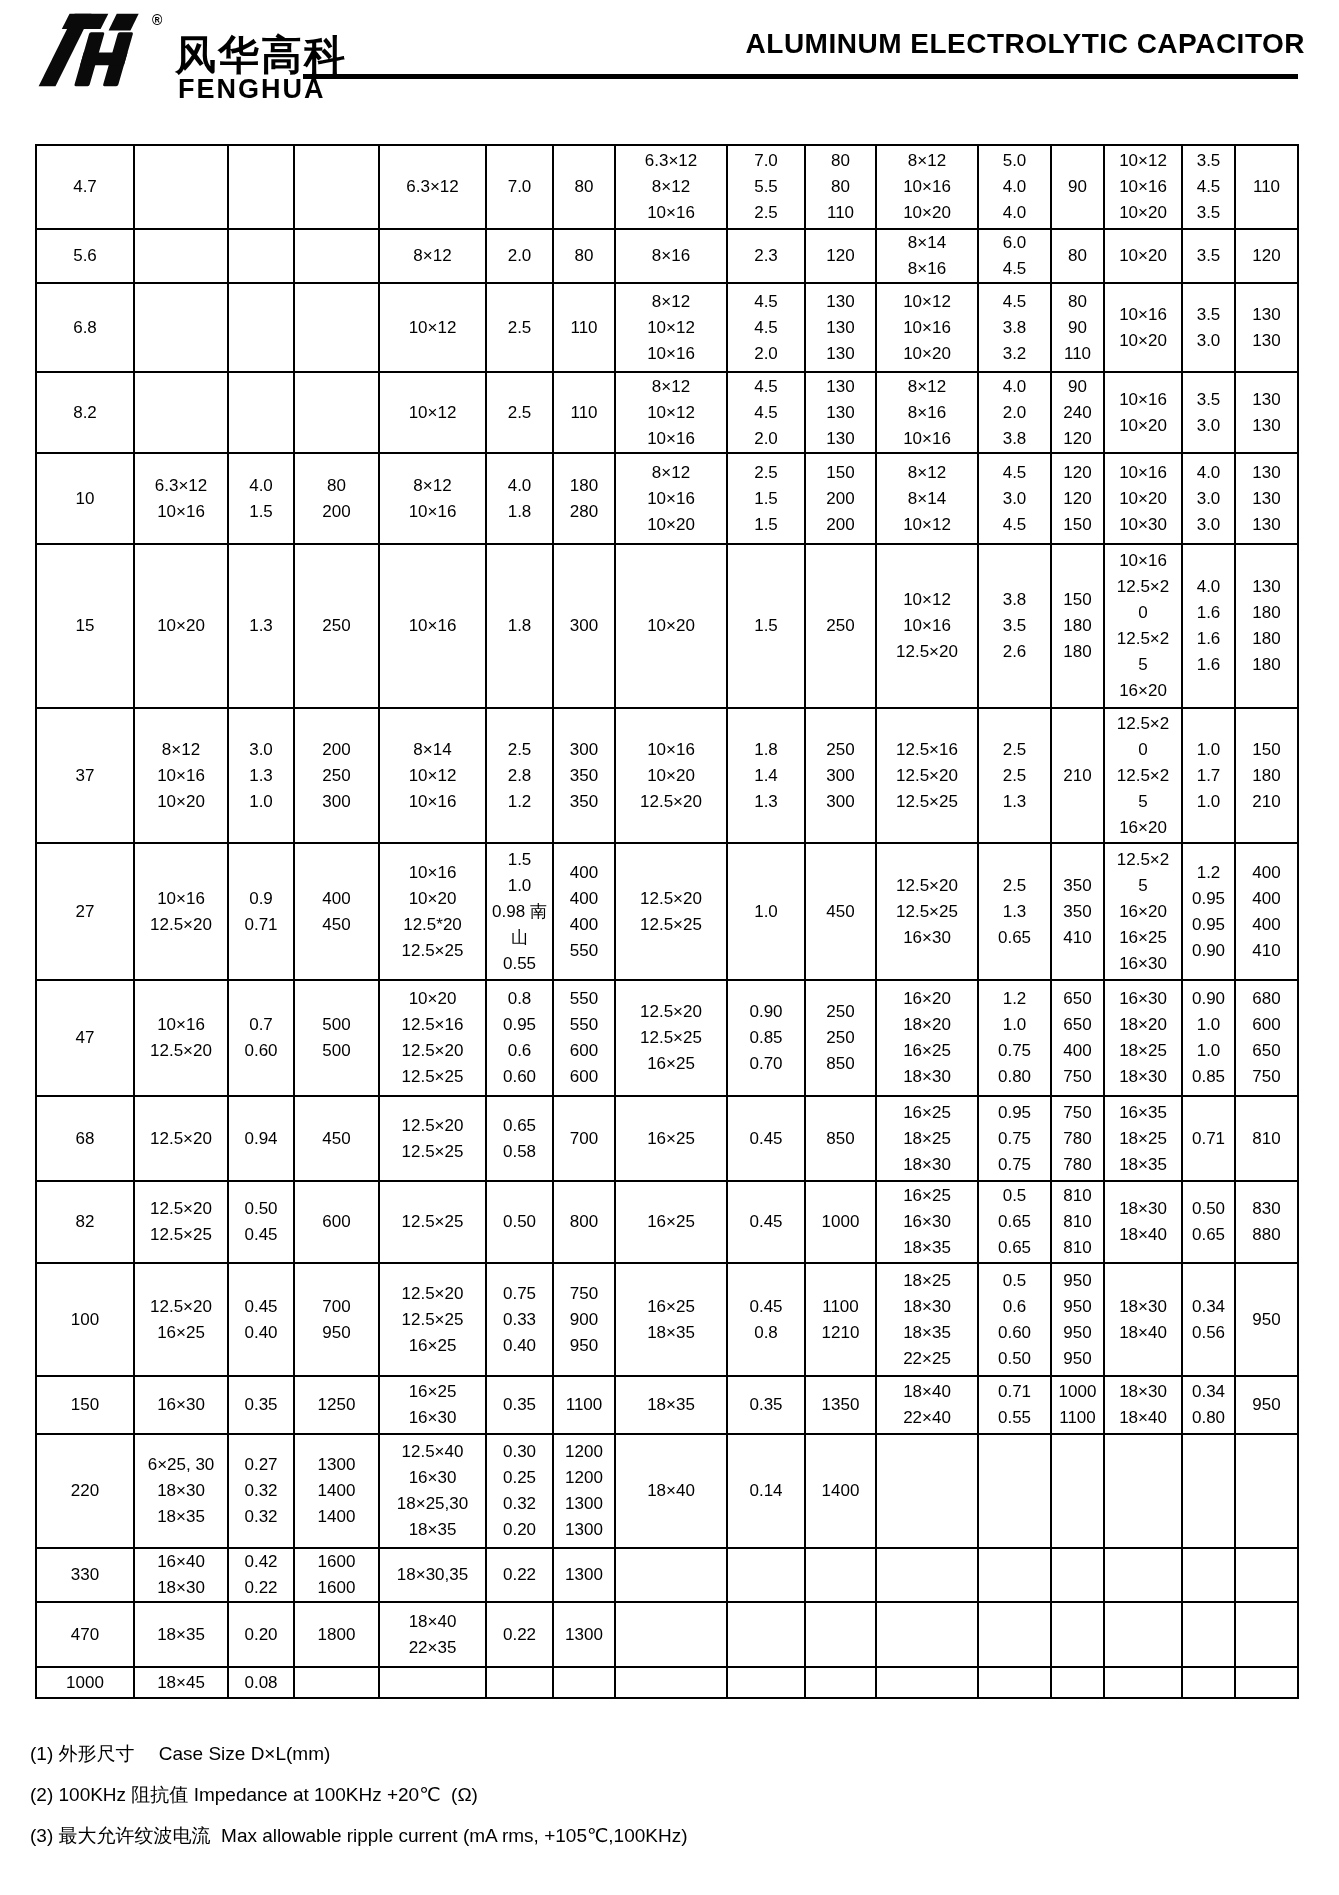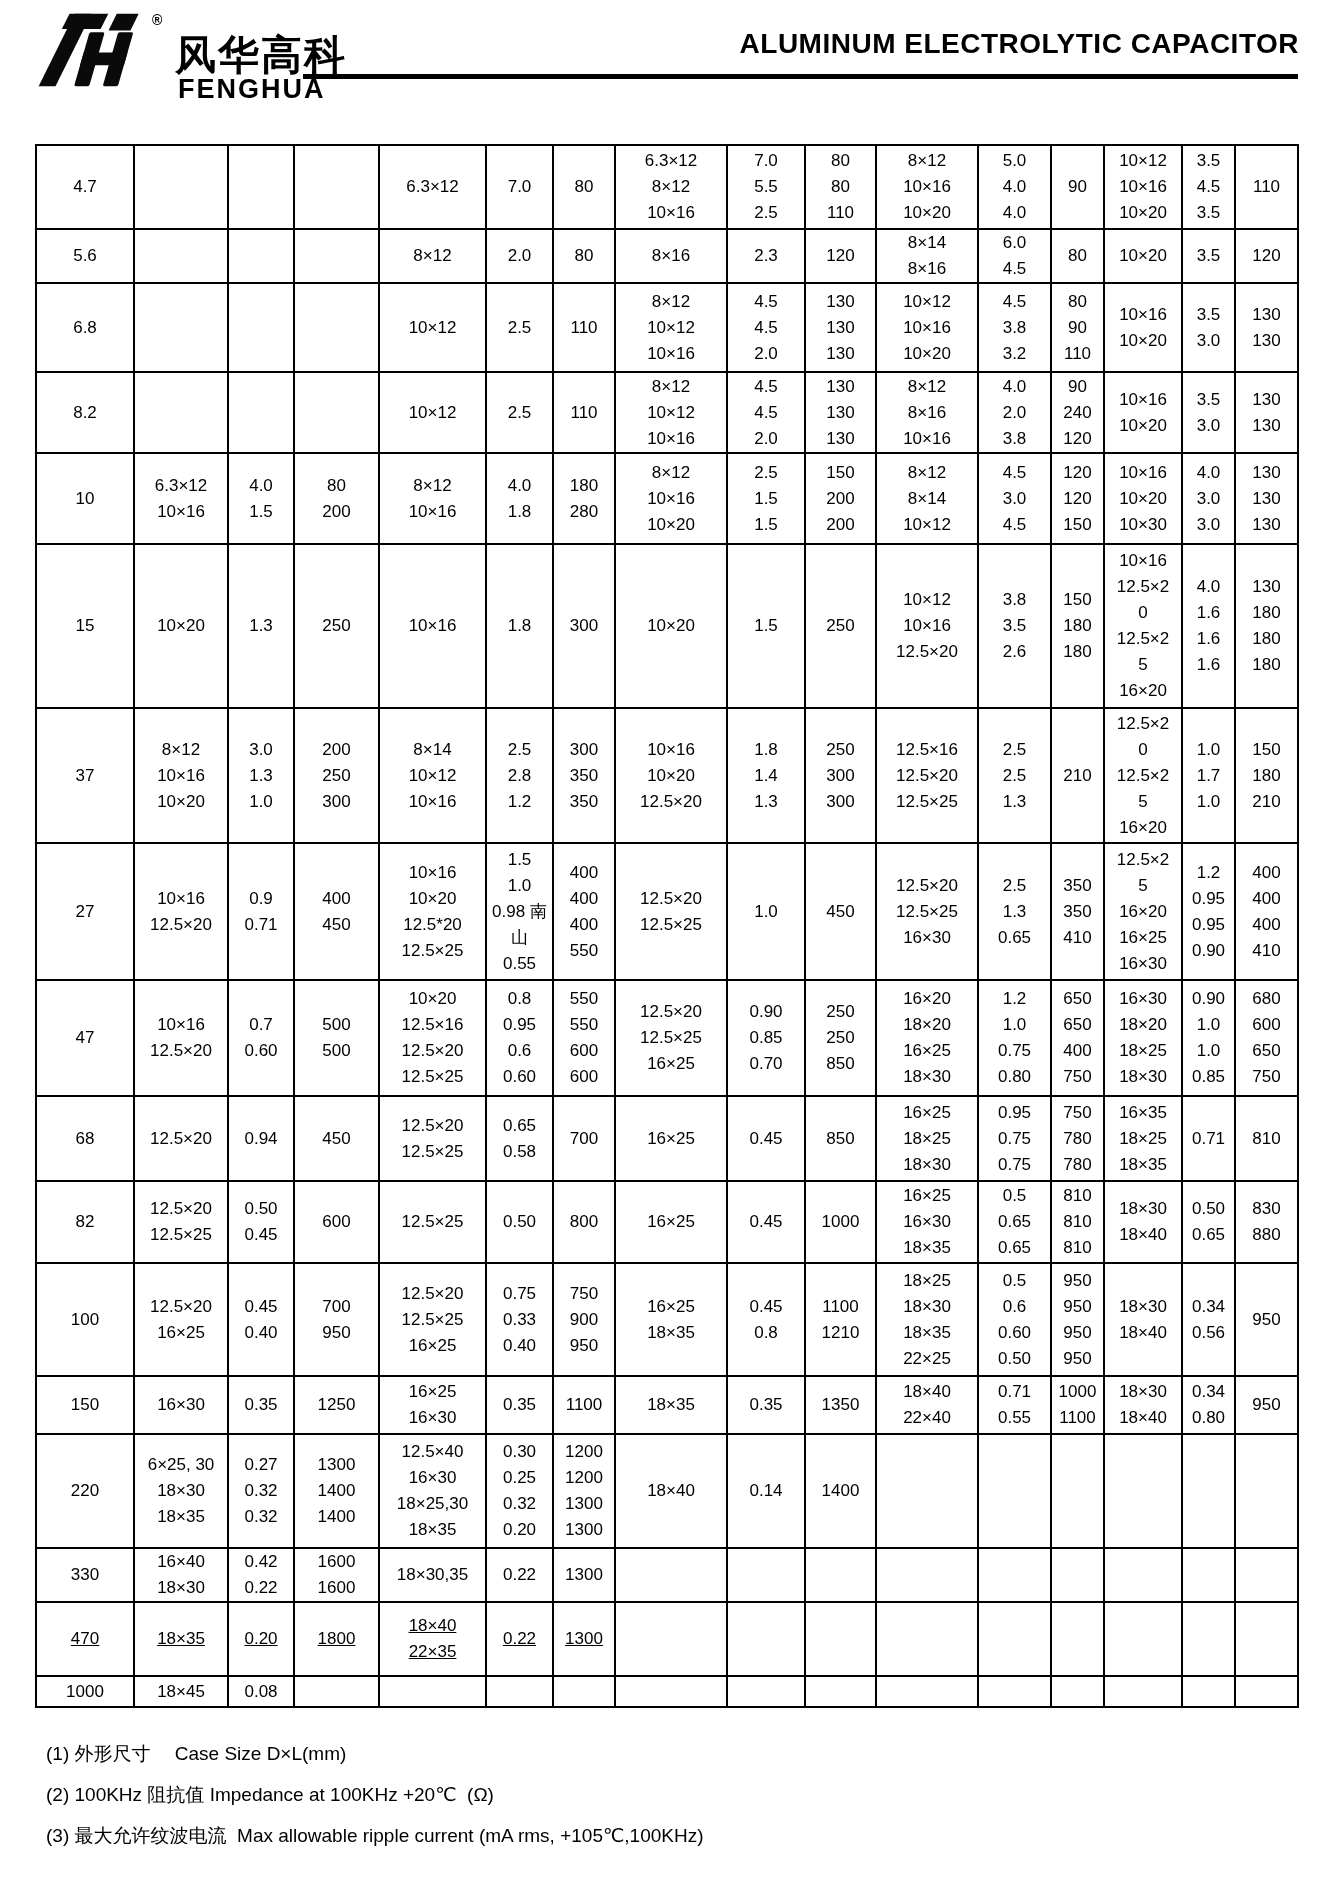--- a/index.html
+++ b/index.html
@@ -3,35 +3,35 @@
 <meta charset="utf-8">
 <style>
   html,body{margin:0;padding:0;background:#ffffff;}
   body{width:1339px;height:1895px;position:relative;font-family:"Liberation Sans","DejaVu Sans",sans-serif;color:#000;}
 
   
   .logo-mark{position:absolute;left:38px;top:12px;width:118px;height:76px;}
   .reg-mark{position:absolute;left:152px;top:12px;font-size:14px;font-weight:bold;}
   .brand-cn{position:absolute;left:175px;top:16px;font-size:41px;font-weight:900;letter-spacing:2px;font-family:"Liberation Sans","DejaVu Sans",sans-serif;margin-top:12px;}
   .brand-en{position:absolute;left:178px;top:58px;font-size:27px;font-weight:700;letter-spacing:2px;margin-top:16px;}
-  .page-title{position:absolute;left:500px;right:40px;top:28px;text-align:right;font-size:28px;font-weight:800;letter-spacing:0.5px;white-space:nowrap;}
+  .page-title{position:absolute;left:500px;right:34px;top:28px;text-align:right;font-size:28px;font-weight:800;letter-spacing:0.5px;white-space:nowrap;}
   .header-rule{position:absolute;left:303px;top:74px;width:995px;height:5px;background:#000;}
 
   
   .spec-table{position:absolute;left:35px;top:144px;border-collapse:collapse;table-layout:fixed;width:1264px;}
   .spec-table td{border:2px solid #000;text-align:center;vertical-align:middle;
                  font-size:17px;line-height:26px;padding:0 1px;white-space:pre-line;
                  overflow:hidden;word-wrap:break-word;}
   col.c1{width:98px}  col.c2{width:94px}  col.c3{width:66px}  col.c4{width:85px}
   col.c5{width:107px} col.c6{width:67px}  col.c7{width:62px}  col.c8{width:112px}
   col.c9{width:78px}  col.c10{width:71px} col.c11{width:102px}col.c12{width:73px}
   col.c13{width:53px} col.c14{width:78px} col.c15{width:53px} col.c16{width:63px}
 
   
-  .footnotes{position:absolute;left:46px;top:1733px;}
+  .footnotes{position:absolute;left:30px;top:1733px;}
   .footnote{font-size:19px;line-height:41px;white-space:pre;}
 </style>
 </head>
 <body>
 
 <div>
   <svg class="logo-mark" viewBox="0 0 140 90" xmlns="http://www.w3.org/2000/svg">
     <g fill="#0a0a0a" transform="skewX(-16) translate(24,0)">
       <path d="M2 88 L20 2 L40 2 L22 88 Z"></path>
       <path d="M14 2 L60 2 L56 20 L10 20 Z"></path>
@@ -582,21 +582,21 @@
         <td></td>
         <td></td>
         <td></td>
         <td></td>
         <td></td>
         <td></td>
         <td></td>
         <td></td>
         <td></td>
       </tr>
-      <tr style="height: 74px; text-decoration: underline;">
+      <tr style="height: 65px;">
         <td>470</td>
         <td>18×35</td>
         <td>0.20</td>
         <td>1800</td>
         <td>18×40
 22×35</td>
         <td>0.22</td>
         <td>1300</td>
         <td></td>
         <td></td>

